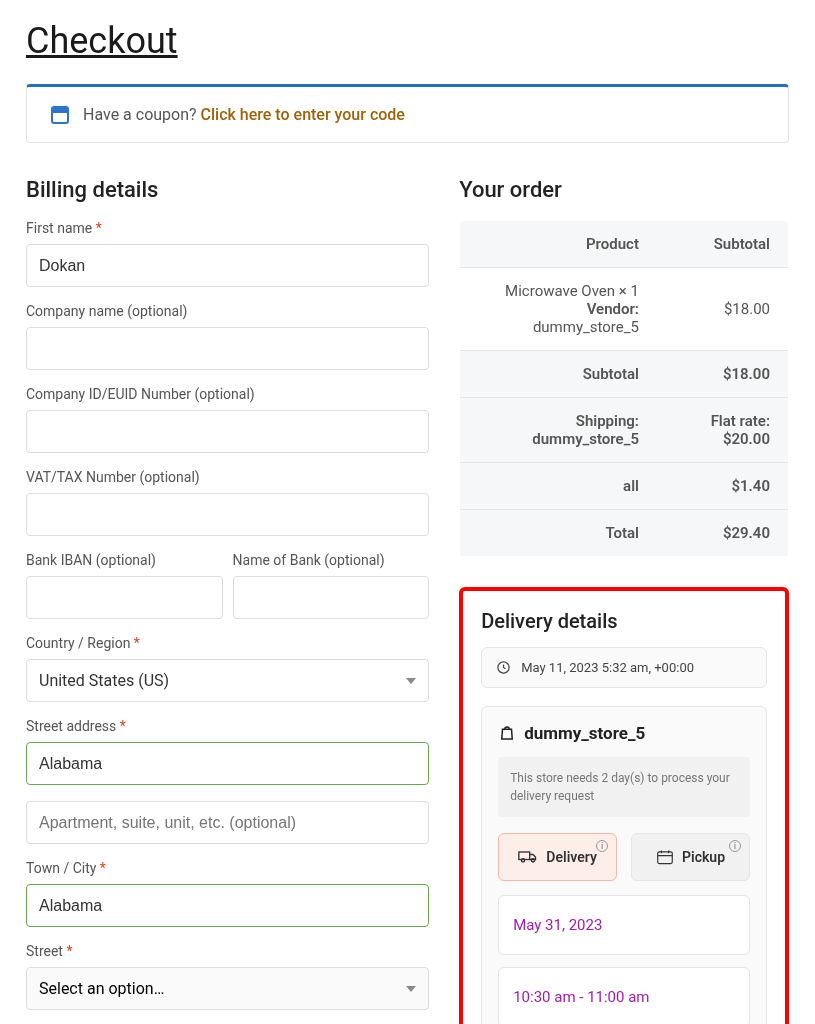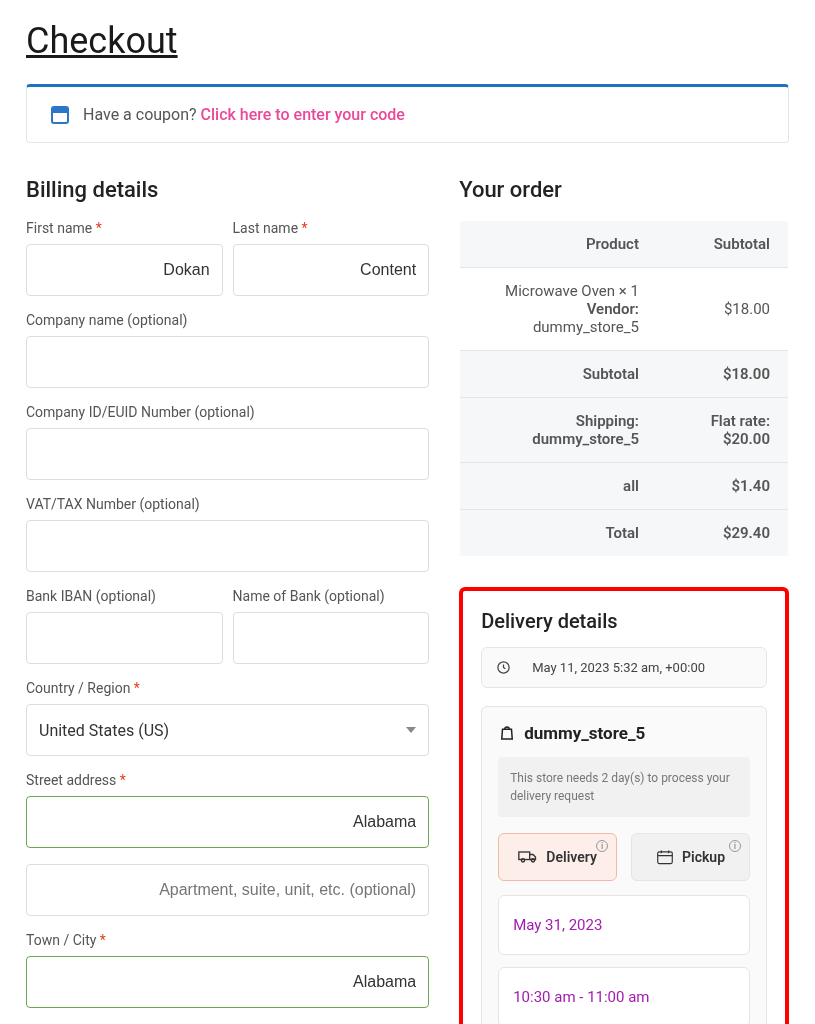--- a/index.html
+++ b/index.html
@@ -1,46 +1,46 @@
 <!DOCTYPE html>
 <html><head>
 <meta charset="utf-8">
 <style>
 * { box-sizing: border-box; margin: 0; padding: 0; }
 body { font-family: -apple-system, BlinkMacSystemFont, "Segoe UI", Roboto, Helvetica, Arial, sans-serif; background: #fff; color: #1a1a1a; width: 815px; padding: 20px 26px; }
 h1 { font-size: 36px; font-weight: 400; color: #1a1a1a; margin-bottom: 22px; text-decoration: underline; }
 .coupon-bar { border: 1px solid #e5e5e5; border-top: 3px solid #1e73be; border-radius: 4px; padding: 18px 24px; display: flex; align-items: center; gap: 14px; color: #555; font-size: 16px; margin-bottom: 34px; }
-.coupon-bar .link { color: #ec4899; font-weight: 500; }
+.coupon-bar .link { color: #a16207; font-weight: 500; }
 .coupon-icon { width: 18px; height: 18px; border: 2px solid #2b76c7; border-radius: 3px; position: relative; display: inline-block; }
 .coupon-icon::before { content: ""; position: absolute; top: 0; left: 0; right: 0; height: 5px; background: #2b76c7; }
 .cols { display: flex; gap: 30px; }
 .left { flex: 1 1 55%; }
 .right { flex: 1 1 45%; }
 h2 { font-size: 22px; font-weight: 500; color: #222; margin-bottom: 18px; }
 .row2 { display: flex; gap: 10px; }
 .row2 > div { flex: 1; }
 .field { margin-bottom: 16px; }
 .field label { display: block; font-size: 14px; color: #555; margin-bottom: 8px; }
 .req { color: #e2401c; }
-.field input[type=text], .field .select { width: 100%; height: 52px; border: 1px solid #ddd; border-radius: 4px; padding: 0 12px; font-size: 16px; color: #333; background: #fff; text-align: right; }
+.field input[type=text], .field .select { width: 100%; height: 43px; border: 1px solid #ddd; border-radius: 4px; padding: 0 12px; font-size: 16px; color: #333; background: #fff; }
 .field input.green { border-color: #6aa84f; }
 .field .select { display: flex; align-items: center; justify-content: space-between; cursor: pointer; background: #fafafa; }
 .field .select.white { background: #fff; }
 .select .placeholder { color: #000000; }
 .caret { width: 0; height: 0; border-left: 5px solid transparent; border-right: 5px solid transparent; border-top: 6px solid #888; }
 table.order { width: 100%; border-collapse: collapse; border: 1px solid #e5e5e5; border-radius: 4px; overflow: hidden; margin-bottom: 30px; }
 table.order th, table.order td { text-align: right; padding: 14px 18px; font-size: 15px; color: #555; border-bottom: 1px solid #e5e5e5; }
 table.order thead th { background: #f6f7f8; font-weight: 600; color: #555; }
 table.order tbody tr.shade td { background: #f6f7f8; font-weight: 600; }
 table.order .left-col { width: 60%; }
 .vendor-line { color: #555; font-weight: 400; }
 .vendor-line .vl { font-weight: 600; }
 .delivery-wrap { border: 4px solid #ff0000; border-radius: 6px; padding: 18px; }
 .delivery-wrap h3 { font-size: 20px; font-weight: 500; margin-bottom: 14px; color: #222; }
-.time-pill { border: 1px solid #e5e5e5; background: #fafafa; padding: 12px 14px; border-radius: 6px; display: flex; align-items: center; gap: 21px; font-size: 13px; color: #444; margin-bottom: 18px; }
+.time-pill { border: 1px solid #e5e5e5; background: #fafafa; padding: 12px 14px; border-radius: 6px; display: flex; align-items: center; gap: 10px; font-size: 13px; color: #444; margin-bottom: 18px; }
 .store-box { border: 1px solid #e5e5e5; border-radius: 6px; padding: 16px; background: #fafafa; }
 .store-title { display: flex; align-items: center; gap: 8px; font-size: 17px; font-weight: 700; color: #222; margin-bottom: 14px; }
 .notice { background: #f1f1f1; border-radius: 4px; padding: 12px; font-size: 12px; color: #777; line-height: 1.5; margin-bottom: 16px; }
 .dp-row { display: flex; gap: 14px; margin-bottom: 14px; }
 .dp-btn { flex: 1; position: relative; height: 48px; border-radius: 6px; display: flex; align-items: center; justify-content: center; gap: 8px; font-size: 14px; font-weight: 600; color: #333; cursor: pointer; border: 1px solid #e5e5e5; background: #f1f1f1; }
 .dp-btn.active { background: #fdeeea; border-color: #f1b9a6; }
 .dp-btn .info { position: absolute; top: 6px; right: 8px; width: 12px; height: 12px; border: 1px solid #999; border-radius: 50%; font-size: 9px; color: #999; display: flex; align-items: center; justify-content: center; }
 .white-input { background: #fff; border: 1px solid #e5e5e5; border-radius: 6px; padding: 20px 14px; font-size: 15px; color: #a21caf; margin-bottom: 12px; }
 svg { display: block; }
 </style>
@@ -59,24 +59,20 @@
 
 <div class="cols">
 
   <div class="left">
     <h2>Billing details</h2>
 
     <div class="row2">
       <div class="field">
         <label><span>First name</span> <span class="req">*</span></label>
         <input type="text" value="Dokan" style="">
-      </div>
-      <div class="field">
-        <label><span>Last name</span> <span class="req">*</span></label>
-        <input type="text" value="Content" style="">
       </div>
     </div>
 
     <div class="field">
       <label>Company name (optional)</label>
       <input type="text" value="" style="">
     </div>
 
     <div class="field">
       <label>Company ID/EUID Number (optional)</label>

